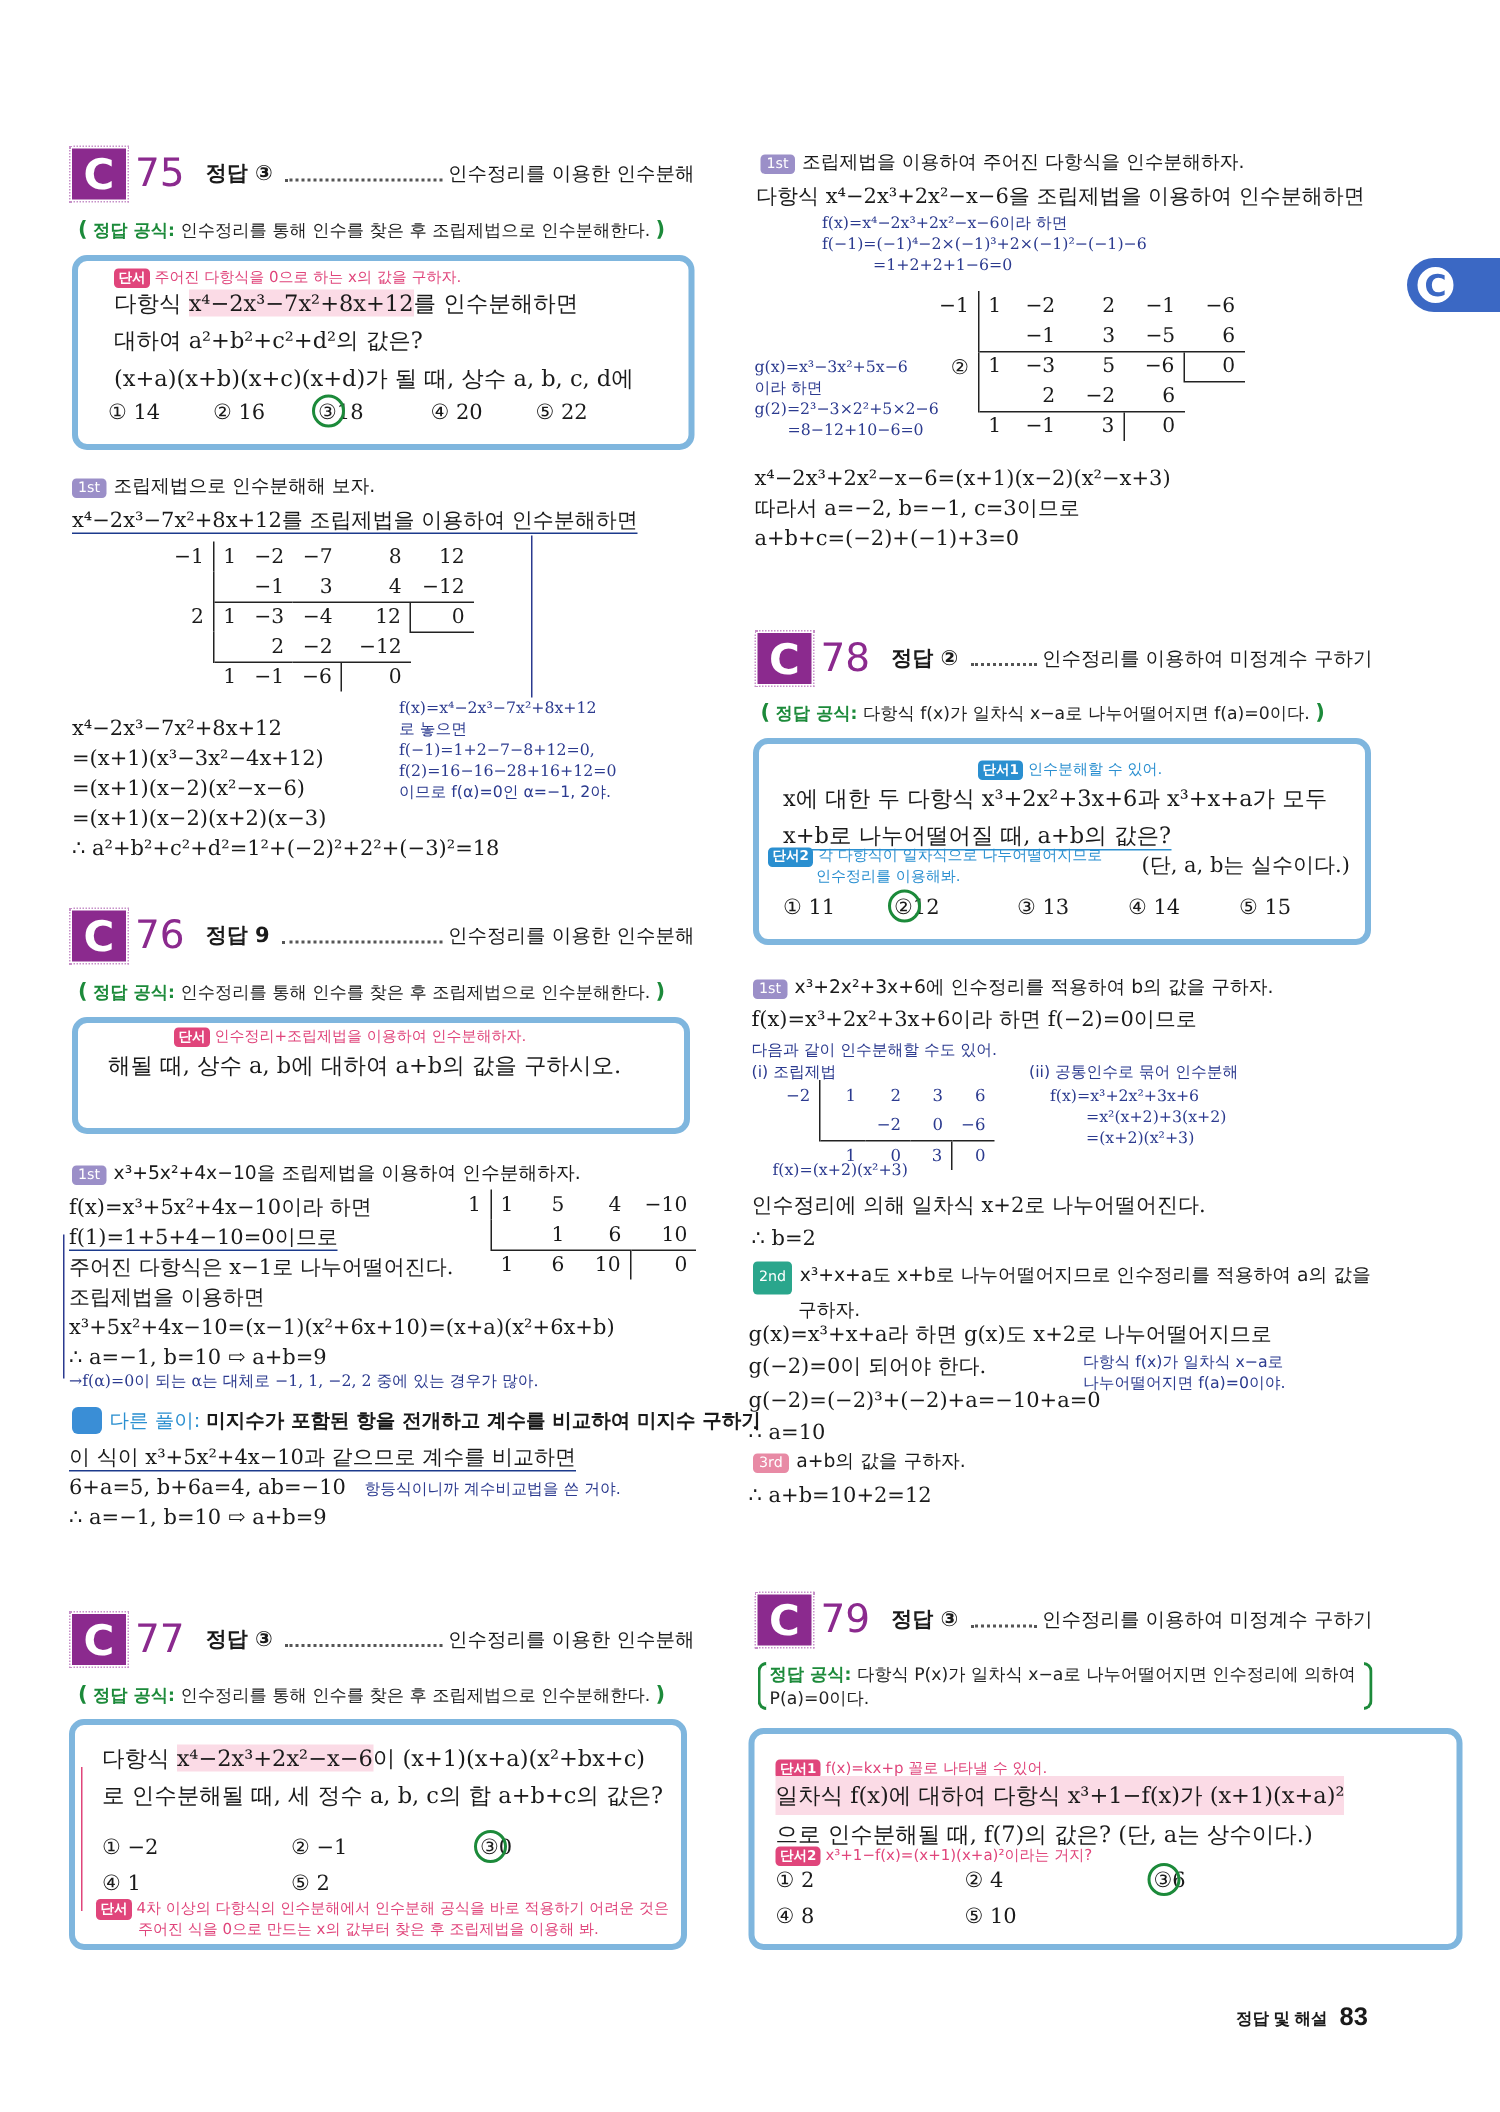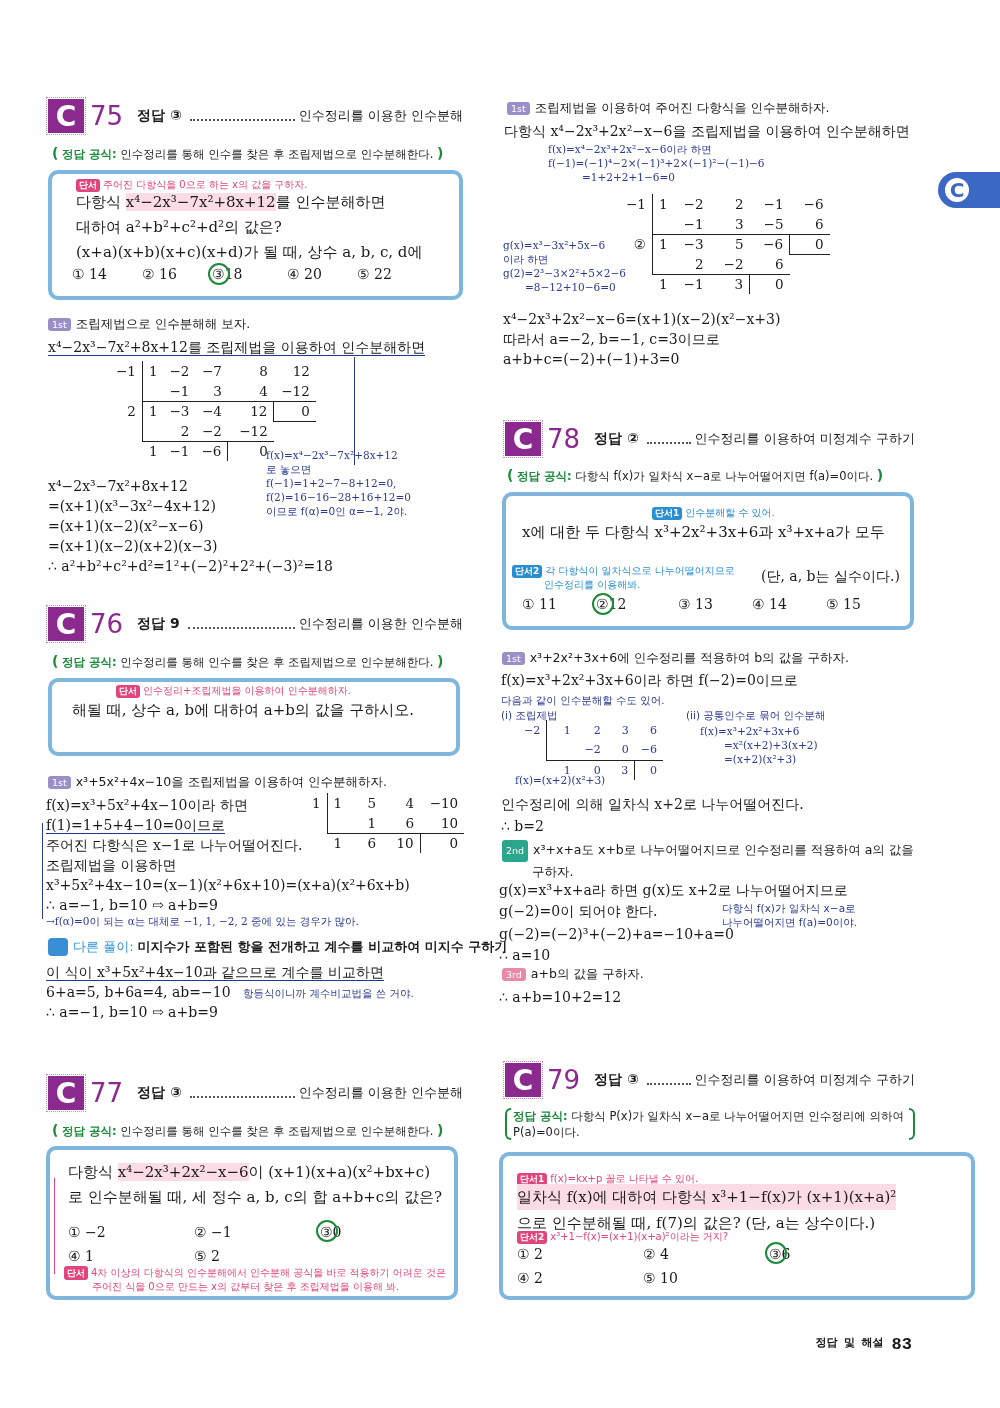--- a/index.html
+++ b/index.html
@@ -35,21 +35,21 @@
 .note{font-size:10.5px;color:#2b3a8f;line-height:14px;white-space:nowrap}
 .note.sans{font-family:"DejaVu Sans",sans-serif}
 .syn{position:absolute;font-size:13.5px}
 .syn table{border-collapse:collapse}
 .syn td{padding:1px 6px;text-align:right;height:20px}
 .vr{border-left:1.5px solid #222}
 .bt{border-top:1.5px solid #222}
 .bl{border-left:1.5px solid #222}
 .sidetab{position:absolute;right:0;top:172px;width:62px;height:36px;background:#3b68c4;border-radius:18px 0 0 18px}
 .sidetab .c{position:absolute;left:4px;top:3px;width:30px;height:30px;border-radius:50%;background:#fff;border:3px solid #3b68c4;color:#3b68c4;font-family:"DejaVu Sans",sans-serif;font-weight:bold;font-size:20px;display:flex;align-items:center;justify-content:center}
-.pagefoot{position:absolute;right:88px;top:1335px;display:flex;align-items:flex-start;font-family:Liberation Mono, monospace}
+.pagefoot{position:absolute;right:88px;top:1335px;display:flex;align-items:center;font-family:Liberation Sans, sans-serif}
 .pagefoot .lab{font-size:11px;font-weight:bold;margin-right:8px}
 .pagefoot .no{font-size:17px;font-weight:bold}
 </style>
 </head>
 <body>
 
 <div class="sidetab">
   <div class="c">C</div>
 </div>
 
@@ -128,21 +128,21 @@
     </table>
 </div>
 <div class="abs" style="left:354px;top:357px;width:1px;height:108px;background:#2b3a8f"></div>
 <div class="abs line" style="left:48px;top:476px">
   <div>x⁴−2x³−7x²+8x+12</div>
   <div>=(x+1)(x³−3x²−4x+12)</div>
   <div>=(x+1)(x−2)(x²−x−6)</div>
   <div>=(x+1)(x−2)(x+2)(x−3)</div>
   <div>∴ a²+b²+c²+d²=1²+(−2)²+2²+(−3)²=18</div>
 </div>
-<div class="abs note" style="left:266px;top:448px">
+<div class="abs note" style="left:266px;top:465px">
   <div>f(x)=x⁴−2x³−7x²+8x+12</div>
   <div class="sans">로 놓으면</div>
   <div>f(−1)=1+2−7−8+12=0,</div>
   <div>f(2)=16−16−28+16+12=0</div>
   <div class="sans">이므로 f(α)=0인 α=−1, 2야.</div>
 </div>
 
 <div class="hdr" style="left:48px;top:606px;width:415px">
   <div class="cbadge">C</div>
   <span class="cnum">76</span>
@@ -314,20 +314,21 @@
   <span class="dots"></span>
   <span class="topic">인수정리를 이용하여 미정계수 구하기</span>
 </div>
 <div class="formula" style="left:507px;top:467px">
   <span class="br">(</span> <span class="lbl">정답 공식:</span> <span>다항식 f(x)가 일차식 x−a로 나누어떨어지면 f(a)=0이다.</span> <span class="br">)</span>
 </div>
 <div class="qbox" style="left:502px;top:492px;width:412px;height:138px">
   <div style="position:absolute;left:146px;top:10px" class="hint blue"><span class="tag blue">단서1</span><span>인수분해할 수 있어.</span></div>
   <div style="position:absolute;left:16px;top:24px" class="q">
     <div>x에 대한 두 다항식 x³+2x²+3x+6과 x³+x+a가 모두</div>
+    <div><span class="ul-b">x+b로 나누어떨어질 때, a+b의 값은?</span></div>
   </div>
   <div style="position:absolute;left:6px;top:68px;line-height:13px" class="hint blue">
     <div><span class="tag blue">단서2</span><span>각 다항식이 일차식으로 나누어떨어지므로</span></div>
     <div style="padding-left:32px">인수정리를 이용해봐.</div>
   </div>
   <div style="position:absolute;left:255px;top:72px;font-size:14px">(단, a, b는 실수이다.)</div>
   <div class="choices" style="position:absolute;left:16px;top:100px">
     <span class="choice" style="width:74px">① 11</span>
     <span class="choice" style="width:82px"><span class="circ"></span><span>②12</span></span>
     <span class="choice" style="width:74px">③ 13</span>
@@ -411,21 +412,21 @@
     <div>으로 인수분해될 때, f(7)의 값은? (단, a는 상수이다.)</div>
   </div>
   <div style="position:absolute;left:14px;top:74px" class="hint"><span class="tag">단서2</span><span>x³+1−f(x)=(x+1)(x+a)²이라는 거지?</span></div>
   <div style="position:absolute;left:14px;top:86px;font-size:14px;line-height:24px">
     <div style="display:flex">
       <span class="choice" style="width:126px">① 2</span>
       <span class="choice" style="width:126px">② 4</span>
       <span class="choice"><span class="circ" style="top:0"></span><span>③6</span></span>
     </div>
     <div style="display:flex">
-      <span class="choice" style="width:126px">④ 2</span>
+      <span class="choice" style="width:126px">④ 8</span>
       <span class="choice" style="width:126px">⑤ 10</span>
     </div>
   </div>
 </div>
 
 <div class="pagefoot">
   <span class="lab">정답 및 해설</span>
   <span class="no">83</span>
 </div>
 

